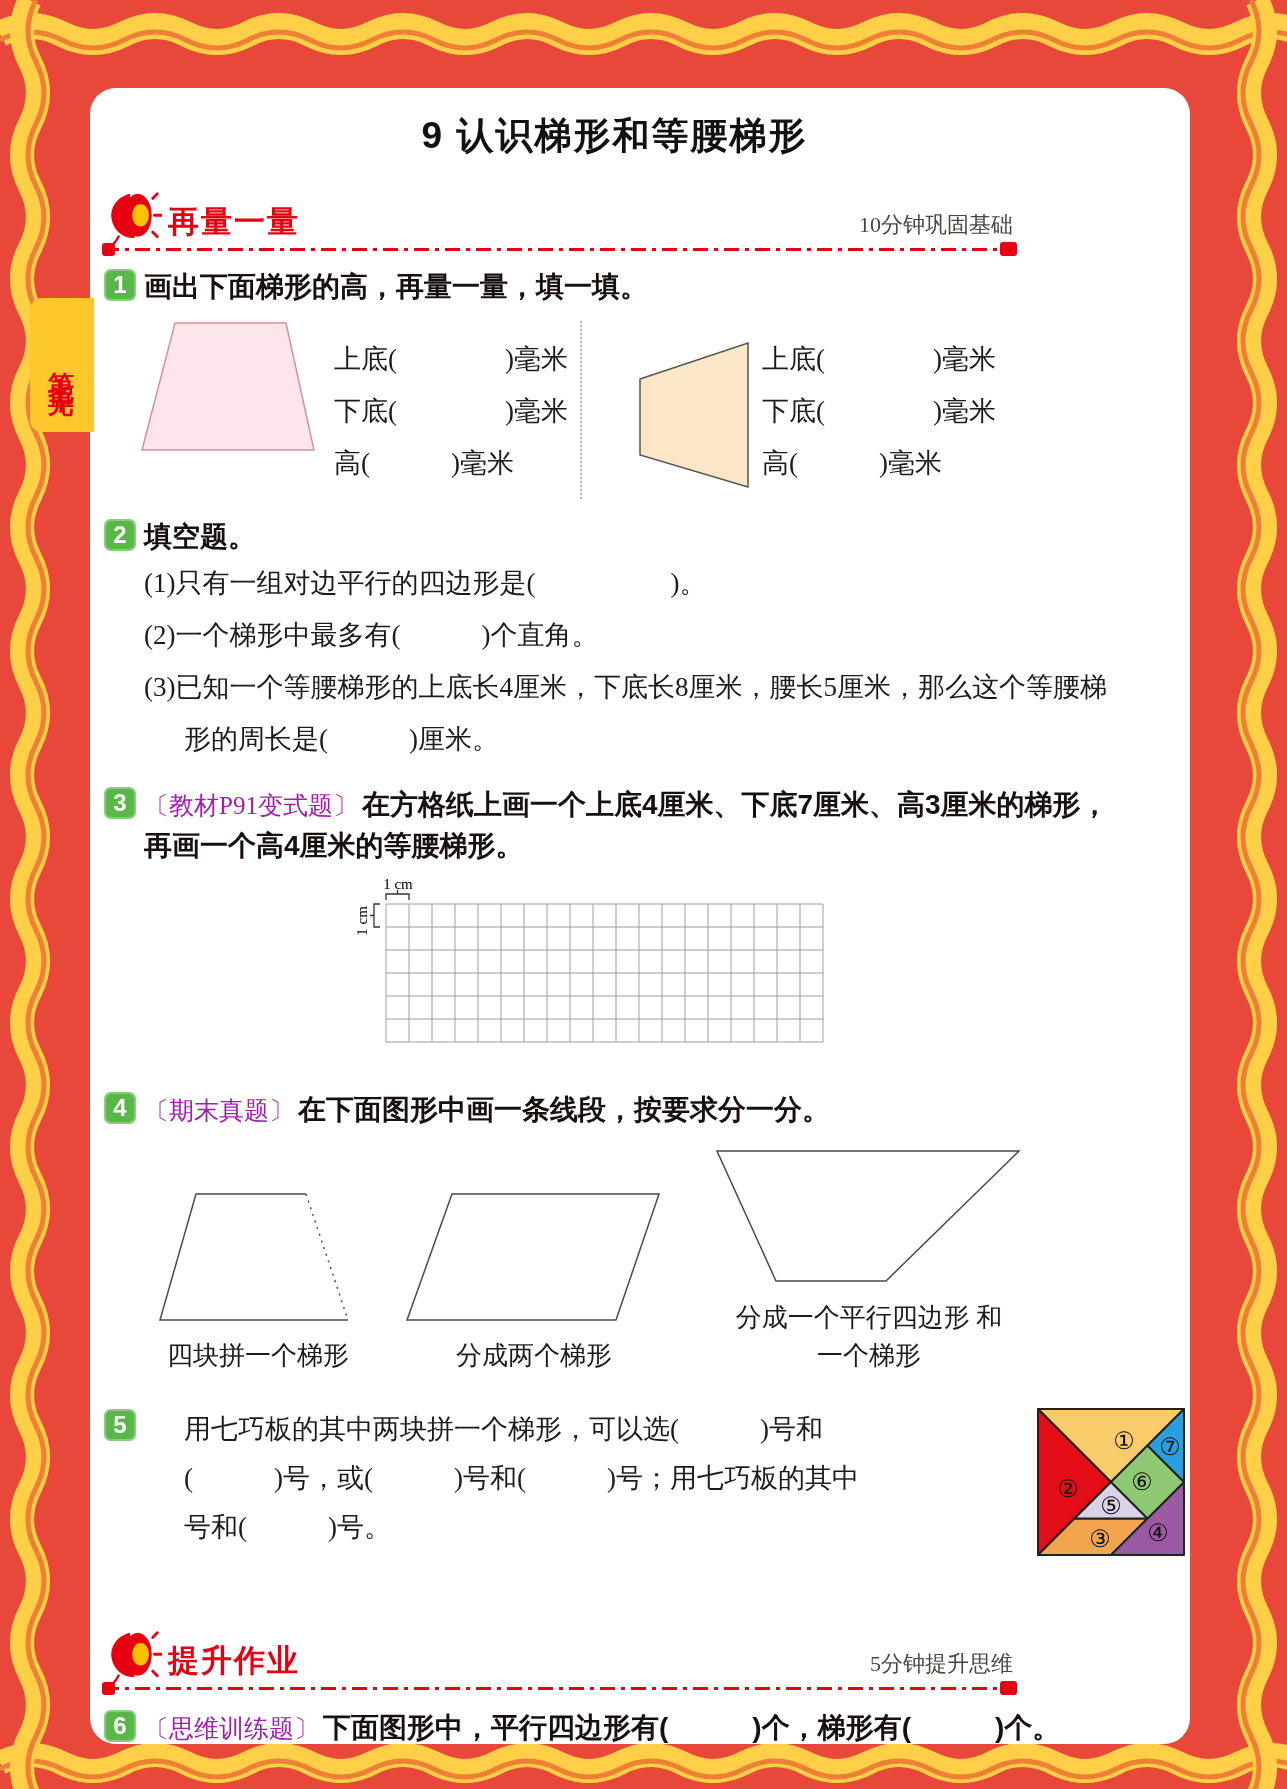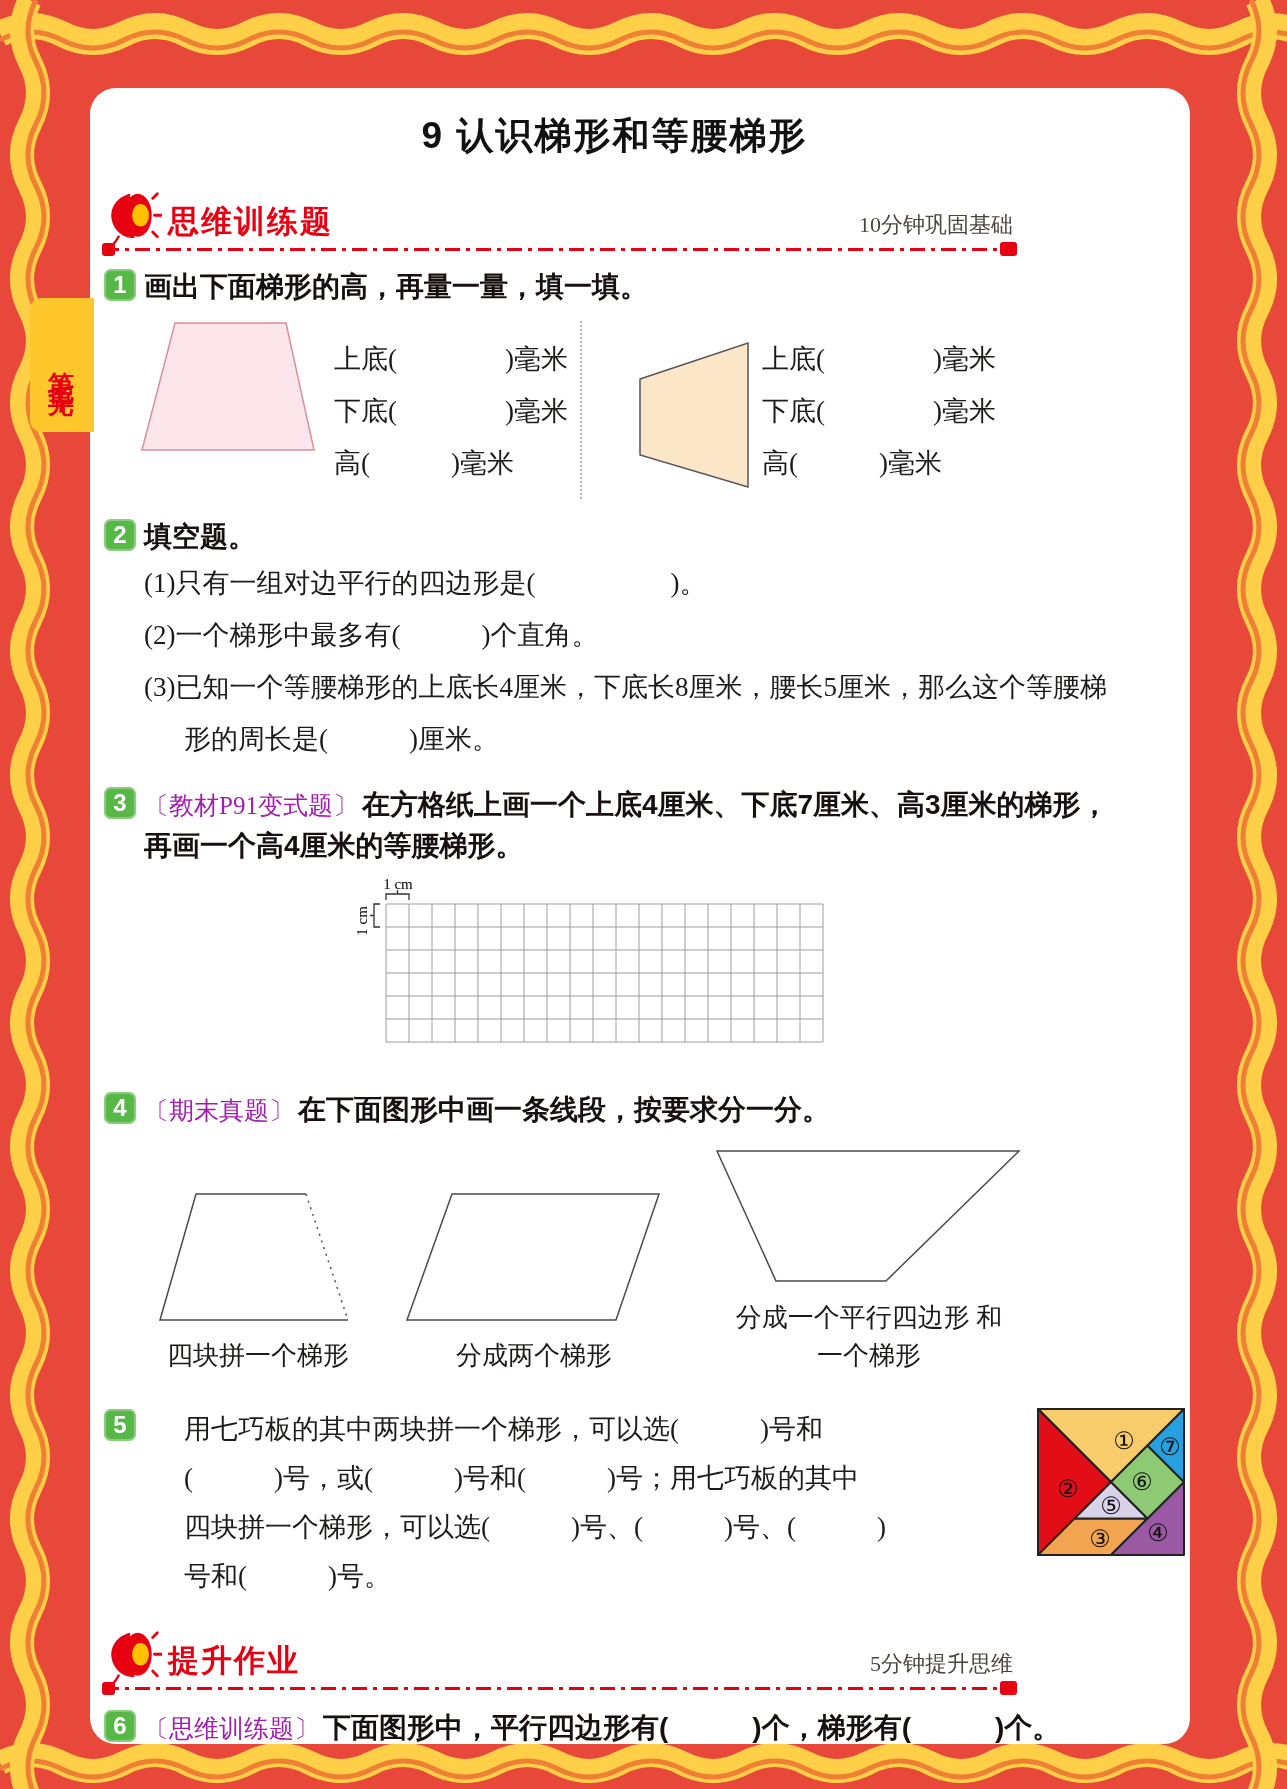--- a/index.html
+++ b/index.html
@@ -107,21 +107,21 @@
         <path d="M26,5 C12,8 4,20 6,32 C8,45 20,54 31,52 C26,43 25,14 26,5 Z" fill="#e60012"></path>
         <ellipse cx="34" cy="28" rx="15" ry="23" fill="#e60012"></ellipse>
         <ellipse cx="37" cy="28" rx="9" ry="12" fill="#ffc200"></ellipse>
         <g stroke="#e60012" stroke-width="3" stroke-linecap="round">
           <line x1="50" y1="10" x2="55" y2="5"></line>
           <line x1="52" y1="28" x2="59" y2="28"></line>
           <line x1="50" y1="46" x2="55" y2="51"></line>
         </g>
         <path d="M14,50 C11,56 9,58 7,60" stroke="#e60012" stroke-width="2.5" fill="none"></path>
       </svg>
-      <span class="sec-label">思维训练题</span>
+      <span class="sec-label">再量一量</span>
       <span class="sec-spacer"></span>
       <span class="sec-note">10分钟巩固基础</span>
     </div>
     <div class="dashrule">
       <span class="rule-plug-l"></span>
       <span class="rule-plug-r"></span>
     </div>
   </div>
 
   <div class="q" style="margin-top:14px">
@@ -226,21 +226,20 @@
       </svg>
       <div class="q4-cap" style="max-width:270px">分成一个平行四边形 和一个梯形</div>
     </div>
   </div>
 
   <div class="q" style="margin-top:30px">
     <div class="badge">5</div>
     <div class="q5-body">
       <div class="line">用七巧板的其中两块拼一个梯形，可以选(　　　)号和</div>
       <div class="line">(　　　)号，或(　　　)号和(　　　)号；用七巧板的其中</div>
-      <div class="line">四块拼一个梯形，可以选(　　　)号、(　　　)号、(　　　)</div>
       <div class="line">号和(　　　)号。</div>
       <svg class="tangram" width="150" height="150" viewBox="0 0 150 150">
         <g stroke="#222" stroke-width="2" stroke-linejoin="round">
           <polygon points="2,2 148,2 75,75" fill="#f8cb6b"></polygon>
           <polygon points="2,2 75,75 2,148" fill="#e30d17"></polygon>
           <polygon points="2,148 38.5,111.5 111.5,111.5 75,148" fill="#f2a44f"></polygon>
           <polygon points="75,148 148,75 148,148" fill="#9b59a3"></polygon>
           <polygon points="75,75 111.5,111.5 38.5,111.5" fill="#d8d3e9"></polygon>
           <polygon points="75,75 111.5,38.5 148,75 111.5,111.5" fill="#8ec973"></polygon>
           <polygon points="111.5,38.5 148,2 148,75" fill="#28a0e0"></polygon>

